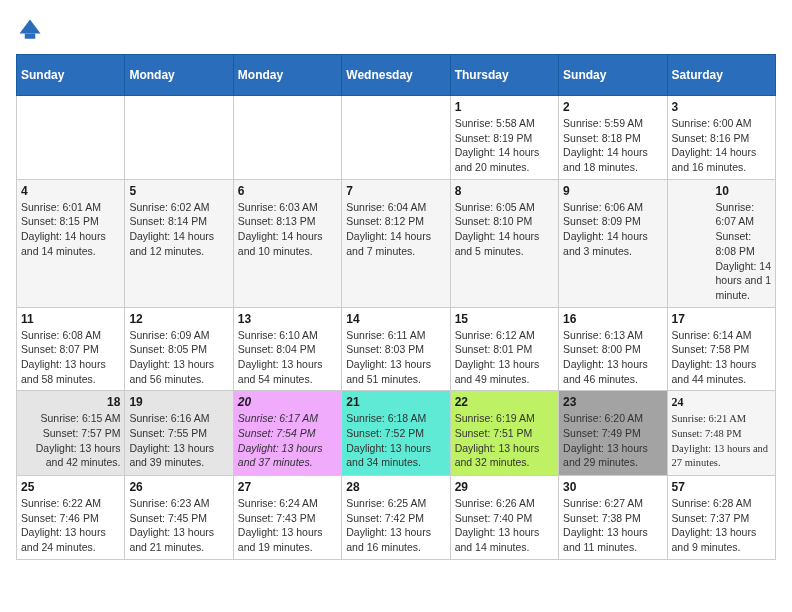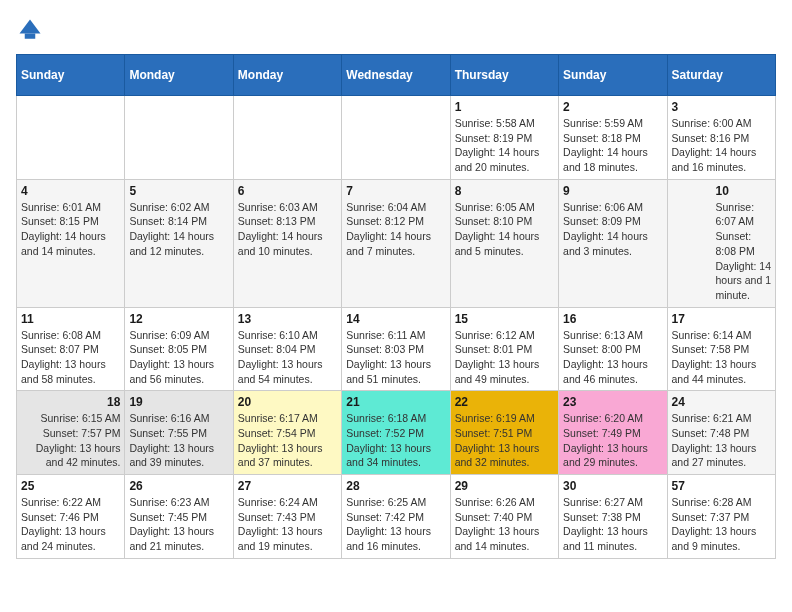--- a/index.html
+++ b/index.html
@@ -204,37 +204,37 @@
       </tr>
       <tr class="week-row">
         <td style="background: #e5e5e5; text-align: right;">
           <div class="day-number">18</div>
           <div class="day-info">Sunrise: 6:15 AM<br>Sunset: 7:57 PM<br>Daylight: 13 hours and 42 minutes.</div>
         </td>
         <td style="background: #e5e5e5;">
           <div class="day-number">19</div>
           <div class="day-info">Sunrise: 6:16 AM<br>Sunset: 7:55 PM<br>Daylight: 13 hours and 39 minutes.</div>
         </td>
-        <td style="background: #fef9c3;">
+        <td style="background: #f0abfc; font-style: italic;">
           <div class="day-number">20</div>
           <div class="day-info">Sunrise: 6:17 AM<br>Sunset: 7:54 PM<br>Daylight: 13 hours and 37 minutes.</div>
         </td>
         <td style="background: #5eead4;">
           <div class="day-number">21</div>
           <div class="day-info">Sunrise: 6:18 AM<br>Sunset: 7:52 PM<br>Daylight: 13 hours and 34 minutes.</div>
         </td>
-        <td style="background: #eab308;">
+        <td style="background: #bef264;">
           <div class="day-number">22</div>
           <div class="day-info">Sunrise: 6:19 AM<br>Sunset: 7:51 PM<br>Daylight: 13 hours and 32 minutes.</div>
         </td>
-        <td style="background: #f9a8d4; margin-left: 21px;">
+        <td style="background: #a3a3a3; margin-left: 21px;">
           <div class="day-number">23</div>
           <div class="day-info">Sunrise: 6:20 AM<br>Sunset: 7:49 PM<br>Daylight: 13 hours and 29 minutes.</div>
         </td>
-        <td style="background: rgb(245, 245, 245);">
+        <td style="background: rgb(245, 245, 245); font-family: Liberation Serif, serif;">
           <div class="day-number">24</div>
           <div class="day-info">Sunrise: 6:21 AM<br>Sunset: 7:48 PM<br>Daylight: 13 hours and 27 minutes.</div>
         </td>
       </tr>
       <tr class="week-row">
         <td>
           <div class="day-number">25</div>
           <div class="day-info">Sunrise: 6:22 AM<br>Sunset: 7:46 PM<br>Daylight: 13 hours and 24 minutes.</div>
         </td>
         <td>

